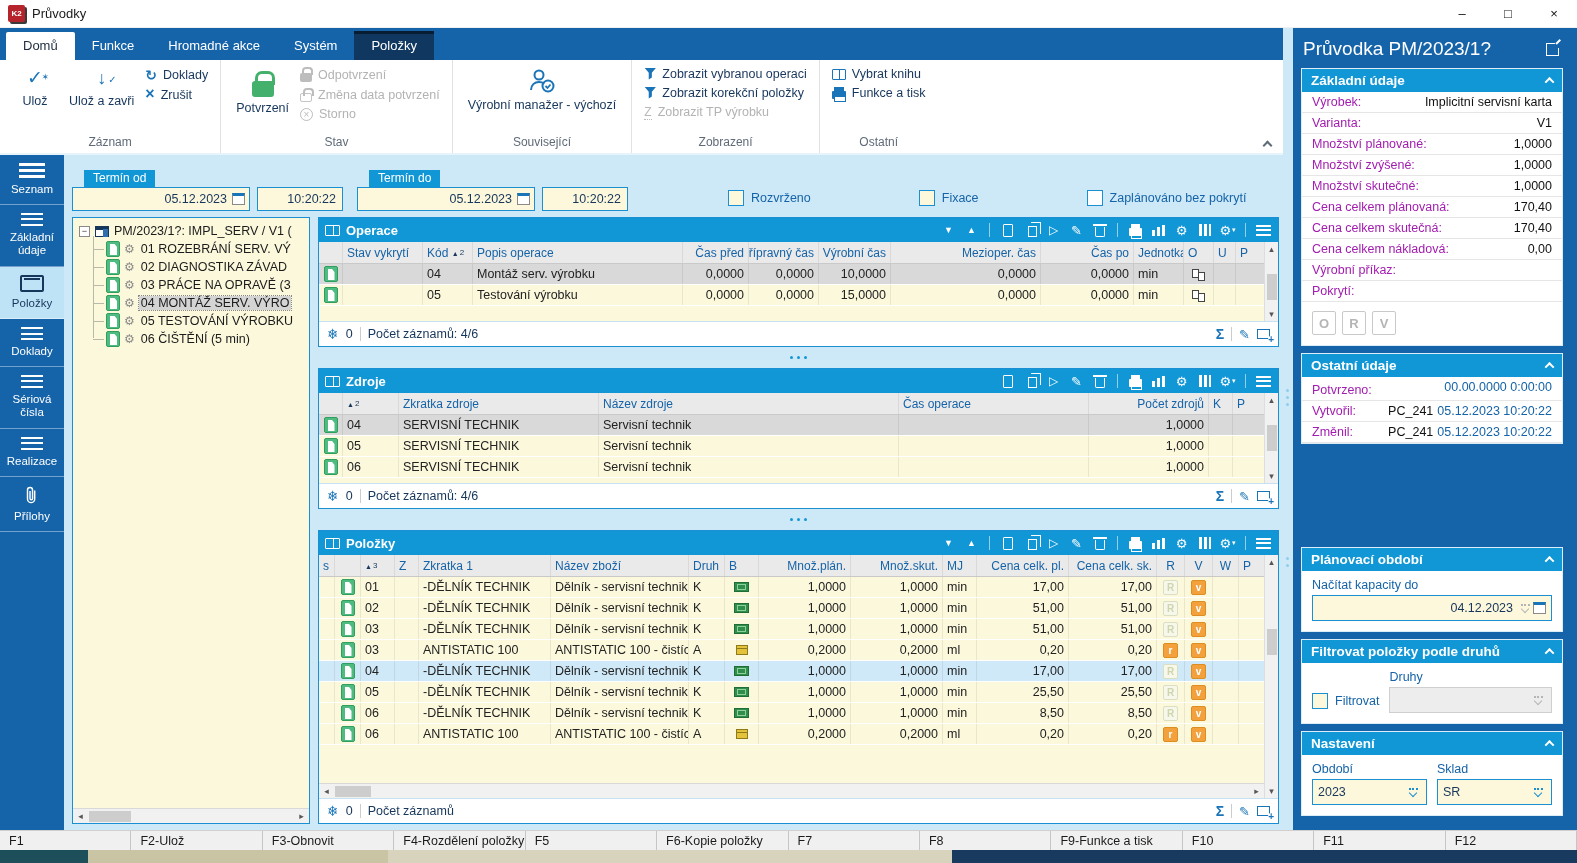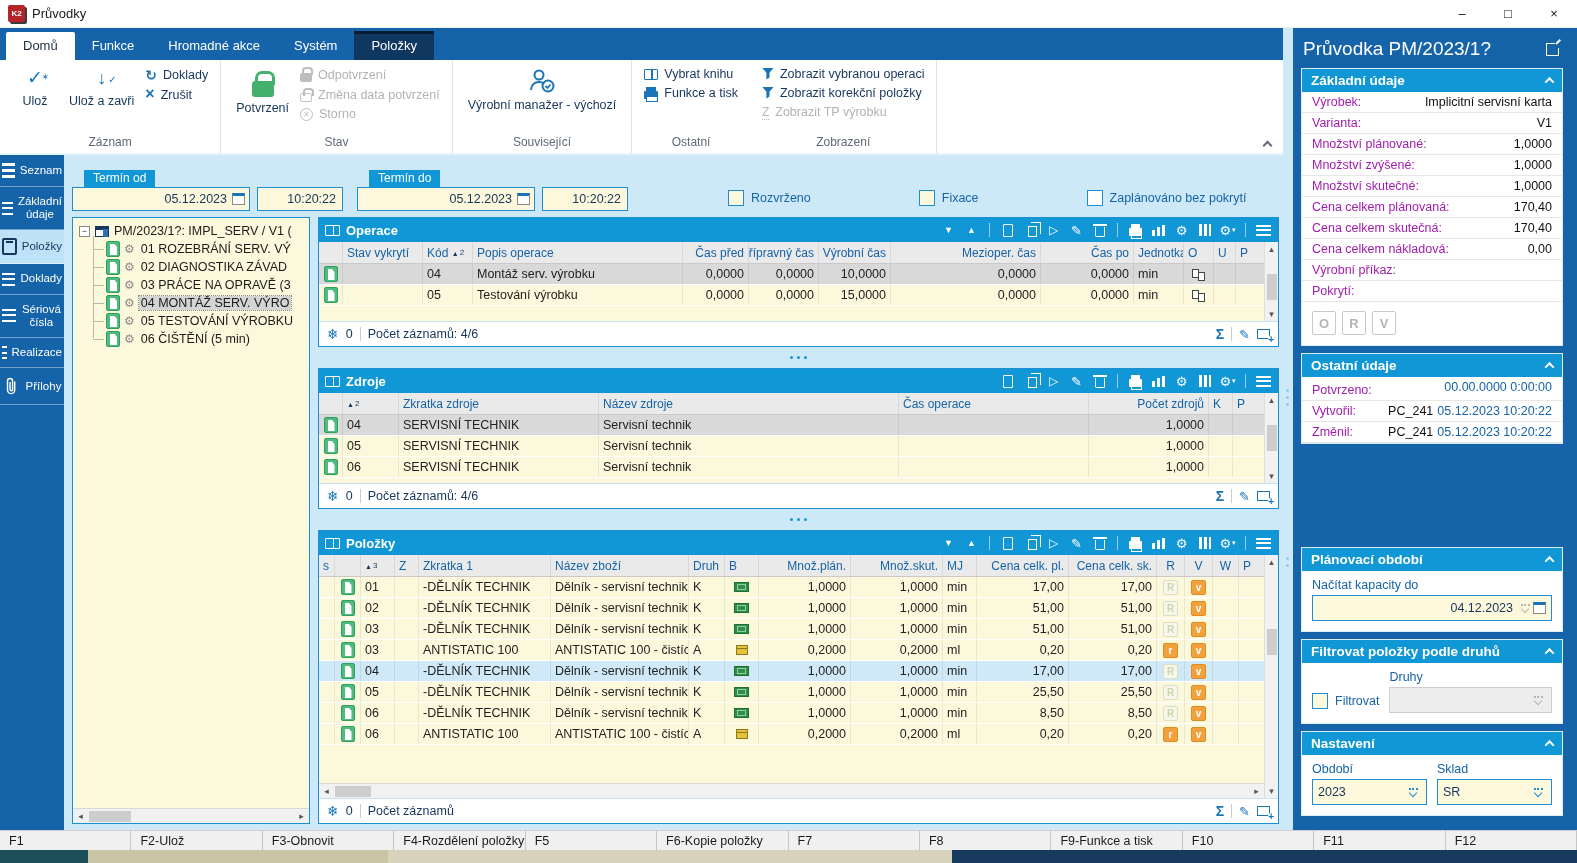--- a/index.html
+++ b/index.html
@@ -52,21 +52,21 @@
 .ic-z::before{content:"Z";color:#b9b9b9;font-size:12px;border-bottom:1px dotted #b9b9b9}
 .ic-book{width:14px;height:11px;border:1.5px solid #1a74b8;border-radius:1px;position:relative;flex:none}
 .ic-book::before{content:"";position:absolute;left:50%;top:0;bottom:0;width:1.5px;background:#1a74b8}
 .ic-print{width:14px;height:8px;background:#1a74b8;border-radius:1px;position:relative;margin-top:3px;flex:none}
 .ic-print::before{content:"";position:absolute;top:-4px;left:2px;width:10px;height:4px;background:#1a74b8}
 .ic-print::after{content:"";position:absolute;bottom:-3px;left:2px;width:10px;height:4px;background:#fff;border:1px solid #1a74b8}
 
 .content{flex:1;background:#cde9f7;display:flex;min-height:0}
 
 .sidebar{width:64px;background:#1563a8;display:flex;flex-direction:column}
-.sbitem{display:flex;flex-direction:row;align-items:center;justify-content:center;gap:5px;color:#fff;font-size:11.5px;text-align:center;padding:8px 2px;border-bottom:1px solid rgba(255,255,255,.4);cursor:pointer;line-height:1.15}
+.sbitem{display:flex;flex-direction:column;align-items:center;justify-content:center;gap:5px;color:#fff;font-size:11.5px;text-align:center;padding:8px 2px;border-bottom:1px solid rgba(255,255,255,.4);cursor:pointer;line-height:1.15}
 .sbitem.active{background:#bfe3f6;color:#17365c}
 .ic-menu{width:26px;height:15px;background:repeating-linear-gradient(180deg,currentColor 0 3px,transparent 3px 6px)}
 .ic-list{width:22px;height:13px;background:repeating-linear-gradient(180deg,currentColor 0 2px,transparent 2px 5.5px)}
 .ic-boxy{width:24px;height:17px;border:2px solid currentColor;border-radius:2px;position:relative}
 .ic-boxy::before{content:"";position:absolute;left:2px;right:2px;top:1px;height:2px;background:currentColor}
 
 .work{flex:1;display:flex;flex-direction:column;padding:8px 4px 6px 8px;min-width:0}
 
 .filters{display:flex;align-items:flex-end;height:48px;flex:none}
 .fgroup{display:flex;flex-direction:column;align-items:flex-start}
@@ -314,54 +314,54 @@
                   <path d="M4 22c0-5 3.5-8 8-8 2 0 3.8.6 5.2 1.7" fill="none" stroke="#1a74b8" stroke-width="2"></path>
                   <circle cx="21" cy="18" r="5.5" fill="none" stroke="#1a74b8" stroke-width="2"></circle>
                   <path d="M18.5 18l2 2 3-3.5" fill="none" stroke="#1a74b8" stroke-width="1.8"></path>
                 </svg>
               <span>Výrobní manažer - výchozí</span>
             </div>
           </div>
           <div class="rlabel">Související</div>
         </div>
 
+        <div class="rgroup">
+          <div class="rbtns">
+            <div class="rstack">
+              <div class="rsmall">
+                <span class="ic-funnel"></span>
+                <span>Zobrazit vybranou operaci</span>
+              </div>
+              <div class="rsmall">
+                <span class="ic-funnel"></span>
+                <span>Zobrazit korekční položky</span>
+              </div>
+              <div class="rsmall dis">
+                <span class="ic-z"></span>
+                <span>Zobrazit TP výrobku</span>
+              </div>
+            </div>
+          </div>
+          <div class="rlabel">Zobrazení</div>
+        </div>
+
         <div class="rgroup" style="border-right:none">
           <div class="rbtns">
             <div class="rstack">
               <div class="rsmall">
                 <span class="ic-book"></span>
                 <span>Vybrat knihu</span>
               </div>
               <div class="rsmall">
                 <span class="ic-print"></span>
                 <span>Funkce a tisk</span>
               </div>
             </div>
           </div>
           <div class="rlabel">Ostatní</div>
-        </div>
-
-        <div class="rgroup">
-          <div class="rbtns">
-            <div class="rstack">
-              <div class="rsmall">
-                <span class="ic-funnel"></span>
-                <span>Zobrazit vybranou operaci</span>
-              </div>
-              <div class="rsmall">
-                <span class="ic-funnel"></span>
-                <span>Zobrazit korekční položky</span>
-              </div>
-              <div class="rsmall dis">
-                <span class="ic-z"></span>
-                <span>Zobrazit TP výrobku</span>
-              </div>
-            </div>
-          </div>
-          <div class="rlabel">Zobrazení</div>
         </div>
 
         <span class="rib-collapse"><span class="chevup"></span></span>
       </div>
 
       <div class="content">
 
         <div class="sidebar">
           <div class="sbitem">
             <span class="ic-menu"></span>

